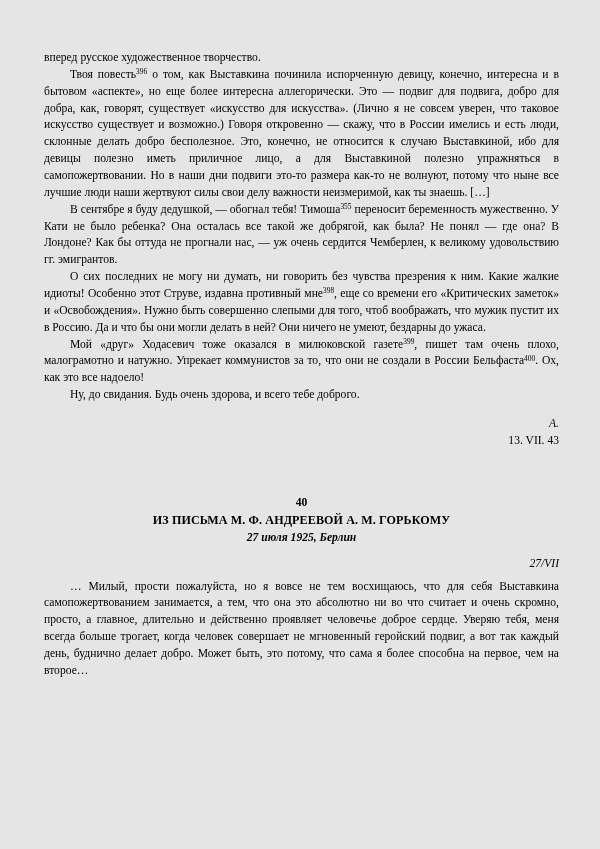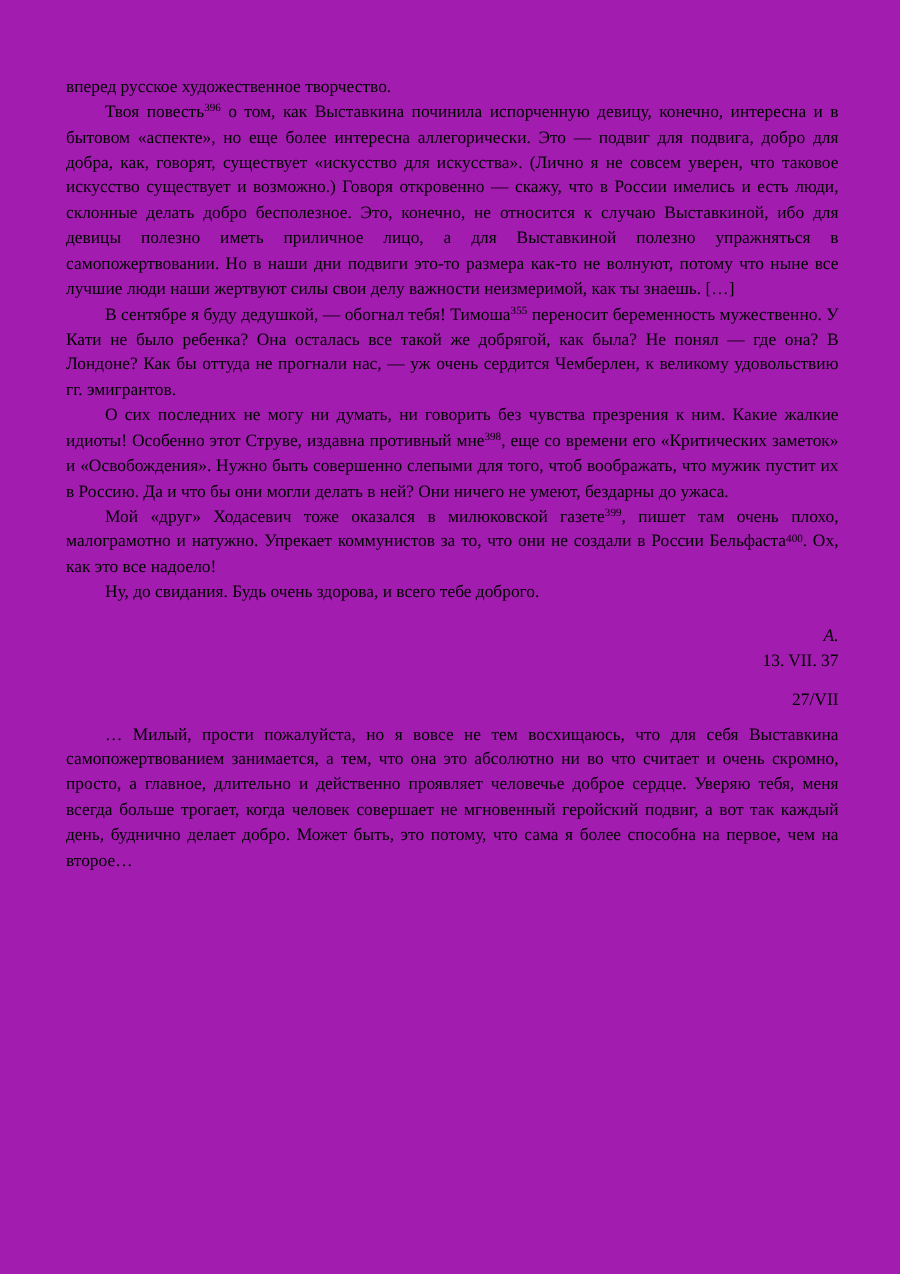--- a/index.html
+++ b/index.html
@@ -14,21 +14,21 @@
     overflow: hidden;
     font-family: "Liberation Serif", "DejaVu Serif", serif;
     color: #000000;
   }
   .page {
     position: relative;
     box-sizing: border-box;
     width: 600px;
     height: 849px;
     padding: 50px 41px 0 44px;
-    background: #a21caf;
+    background: #e5e5e5;
   }
   p.para {
     margin: 0;
     text-indent: 26px;
     font-size: 11.6px;
     line-height: 1.455;
     text-align: justify;
   }
   p.para-noindent {
     text-indent: 0;
@@ -74,20 +74,21 @@
     font-style: italic;
     font-size: 11.6px;
     line-height: 1.5;
     display: block;
   }
   .dateline {
     text-align: right;
     font-size: 11.6px;
     line-height: 1.455;
     margin-top: 9px;
+    font-style: italic;
   }
   .after-head {
     margin-top: 6px;
   }
 </style>
 </head>
 <body>
 
 <div class="page">
 
@@ -96,24 +97,29 @@
         <p class="para para-noindent">вперед русское художественное творчество.</p>
         <p class="para">Твоя повесть<sup class="fn">396</sup> о том, как Выставкина починила испорченную девицу, конечно, интересна и в бытовом «аспекте», но еще более интересна аллегорически. Это — подвиг для подвига, добро для добра, как, говорят, существует «искусство для искусства». (Лично я не совсем уверен, что таковое искусство существует и возможно.) Говоря откровенно — скажу, что в России имелись и есть люди, склонные делать добро бесполезное. Это, конечно, не относится к случаю Выставкиной, ибо для девицы полезно иметь приличное лицо, а для Выставкиной полезно упражняться в самопожертвовании. Но в наши дни подвиги это-то размера как-то не волнуют, потому что ныне все лучшие люди наши жертвуют силы свои делу важности неизмеримой, как ты знаешь. […]</p>
         <p class="para">В сентябре я буду дедушкой, — обогнал тебя! Тимоша<sup class="fn">355</sup> переносит беременность мужественно. У Кати не было ребенка? Она осталась все такой же добрягой, как была? Не понял — где она? В Лондоне? Как бы оттуда не прогнали нас, — уж очень сердится Чемберлен, к великому удовольствию гг. эмигрантов.</p>
         <p class="para">О сих последних не могу ни думать, ни говорить без чувства презрения к ним. Какие жалкие идиоты! Особенно этот Струве, издавна противный мне<sup class="fn">398</sup>, еще со времени его «Критических заметок» и «Освобождения». Нужно быть совершенно слепыми для того, чтоб воображать, что мужик пустит их в Россию. Да и что бы они могли делать в ней? Они ничего не умеют, бездарны до ужаса.</p>
         <p class="para">Мой «друг» Ходасевич тоже оказался в милюковской газете<sup class="fn">399</sup>, пишет там очень плохо, малограмотно и натужно. Упрекает коммунистов за то, что они не создали в России Бельфаста<sup class="fn">400</sup>. Ох, как это все надоело!</p>
         <p class="para">Ну, до свидания. Будь очень здорова, и всего тебе доброго.</p>
       </div>
 
     <div class="sign-block">
       <span class="sign-name">А.</span>
-      <span class="sign-date">13. VII. 37</span>
+      <span class="sign-date">13. VII. 43</span>
     </div>
   </div>
 
+  <div class="letter-head">
+    <span class="letter-number">40</span>
+    <span class="letter-title">ИЗ ПИСЬМА М. Ф. АНДРЕЕВОЙ А. М. ГОРЬКОМУ</span>
+    <span class="letter-subtitle">27 июля 1925, Берлин</span>
+  </div>
 
   <div class="dateline">27/VII</div>
 
   <div class="body-block after-head">
     <div id="para-host-40">
         <p class="para">… Милый, прости пожалуйста, но я вовсе не тем восхищаюсь, что для себя Выставкина самопожертвованием занимается, а тем, что она это абсолютно ни во что считает и очень скромно, просто, а главное, длительно и действенно проявляет человечье доброе сердце. Уверяю тебя, меня всегда больше трогает, когда человек совершает не мгновенный геройский подвиг, а вот так каждый день, буднично делает добро. Может быть, это потому, что сама я более способна на первое, чем на второе…</p>
       </div>
   </div>
 
 </div>

